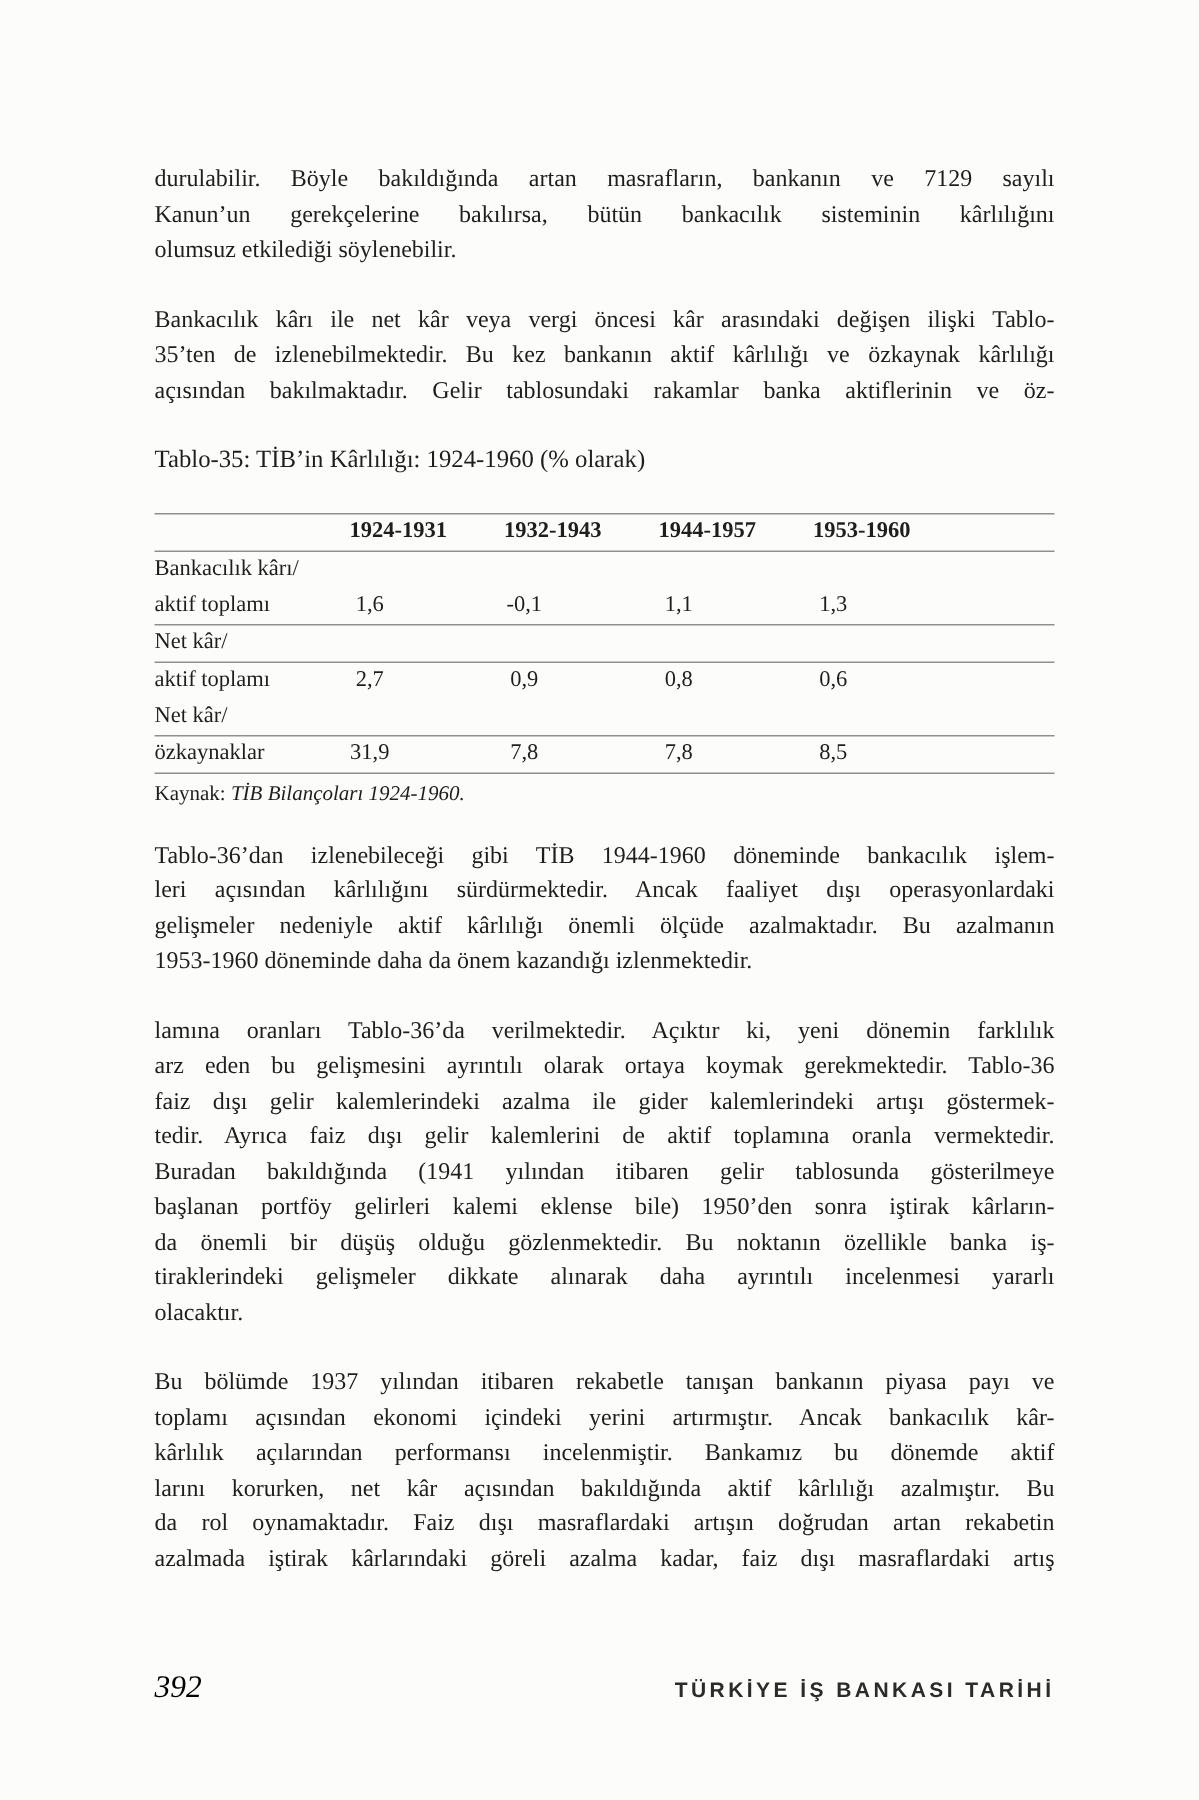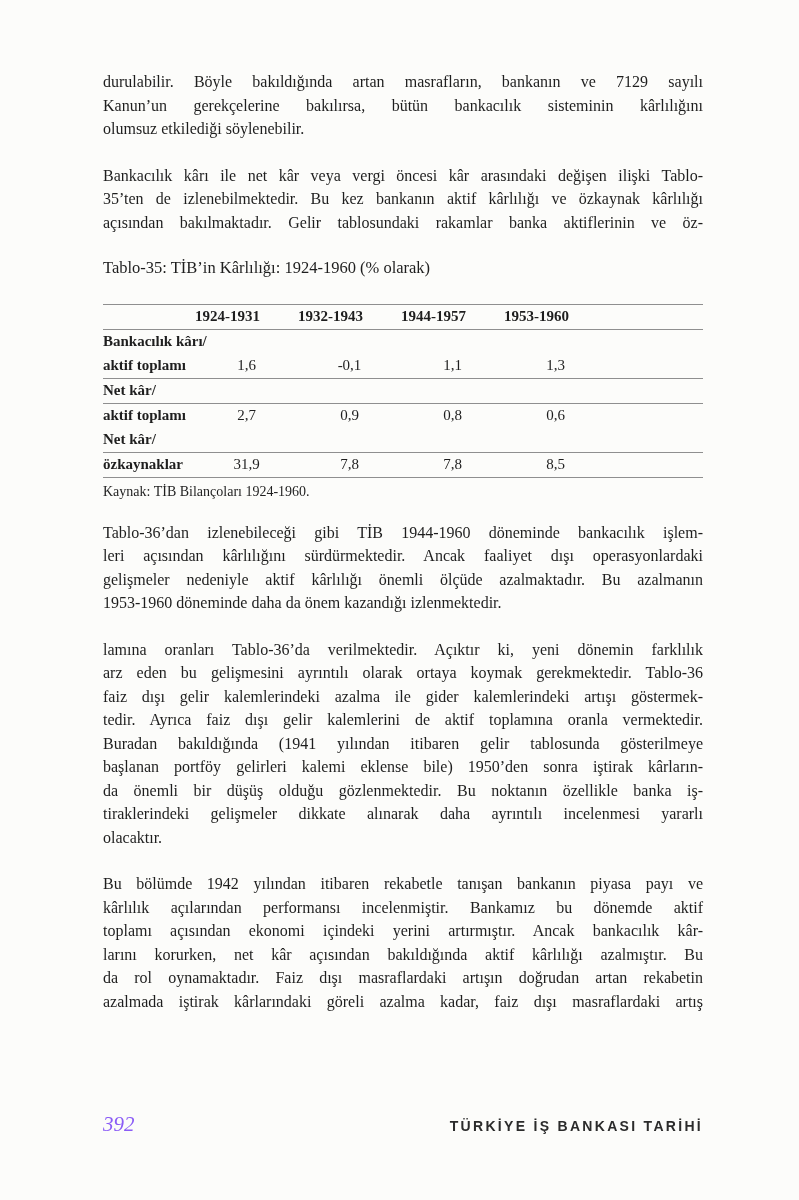--- a/index.html
+++ b/index.html
@@ -7,52 +7,52 @@
     width: 799px; height: 1200px;
     background: #fcfcfa;
     color: #1e1e1e;
     font-family: "Liberation Serif", serif;
     position: relative;
     overflow: hidden;
   }
   .text-block {
     width: 600px;
     margin-left: 103px;
-    padding-top: 70px;
+    padding-top: 108px;
   }
   .para { font-size: 16px; }
   .tl { line-height: 23.5px; }
   .just { text-align: justify; text-align-last: justify; }
   .gap-top { margin-top: 23px; }
 
   .table-title {
     margin-top: 22px;
     font-size: 16.5px;
     line-height: 23.5px;
     white-space: nowrap;
   }
   .bold { font-weight: normal; }
-  .it { }
+  .it { font-style: italic; }
 
   .tib-table {
     margin-top: 24px;
     border-top: 1px solid #8f8f8f;
     font-size: 15px;
   }
   .trow {
     display: grid;
     grid-template-columns: 92px 103px 103px 103px 103px 1fr;
     align-items: center;
     height: 24px;
   }
   .trow.bb { border-bottom: 1px solid #8f8f8f; }
   .tc { overflow: visible; }
-  .tc.lbl { font-weight: bold; white-space: nowrap; }
+  .tc.lbl { font-weight: normal; white-space: nowrap; }
   .tc.num { text-align: center; }
-  .tc.hd  { text-align: left; font-weight: bold; }
+  .tc.hd  { text-align: right; font-weight: bold; }
 
   .source {
     margin-top: 4px;
     font-size: 14px;
     line-height: 20px;
     height: 22px;
   }
 
   .footer {
     position: absolute;
@@ -60,21 +60,21 @@
     width: 600px;
     top: 1112px;
     display: flex;
     justify-content: space-between;
     align-items: baseline;
   }
   .pnum {
     font-family: "Liberation Serif", serif;
     font-style: italic;
     font-size: 21px;
-    color: #8b5cf6;
+    color: #000000;
   }
   .run-title {
     font-family: "Liberation Sans", sans-serif;
     font-weight: bold;
     font-size: 14px;
     letter-spacing: 2.3px;
     color: #2b2b2b;
   }
 </style>
 </head>
@@ -173,23 +173,23 @@
       <div class="tl just">faiz dışı gelir kalemlerindeki azalma ile gider kalemlerindeki artışı göstermek-</div>
       <div class="tl just">tedir. Ayrıca faiz dışı gelir kalemlerini de aktif toplamına oranla vermektedir.</div>
       <div class="tl just">Buradan bakıldığında (1941 yılından itibaren gelir tablosunda gösterilmeye</div>
       <div class="tl just">başlanan portföy gelirleri kalemi eklense bile) 1950’den sonra iştirak kârların-</div>
       <div class="tl just">da önemli bir düşüş olduğu gözlenmektedir. Bu noktanın özellikle banka iş-</div>
       <div class="tl just">tiraklerindeki gelişmeler dikkate alınarak daha ayrıntılı incelenmesi yararlı</div>
       <div class="tl">olacaktır.</div>
     </div>
 
   <div class="para gap-top">
-      <div class="tl just">Bu bölümde 1942 yılından itibaren rekabetle tanışan bankanın piyasa payı ve</div>
+      <div class="tl just">Bu bölümde 1937 yılından itibaren rekabetle tanışan bankanın piyasa payı ve</div>
+      <div class="tl just">toplamı açısından ekonomi içindeki yerini artırmıştır. Ancak bankacılık kâr-</div>
       <div class="tl just">kârlılık açılarından performansı incelenmiştir. Bankamız bu dönemde aktif</div>
-      <div class="tl just">toplamı açısından ekonomi içindeki yerini artırmıştır. Ancak bankacılık kâr-</div>
       <div class="tl just">larını korurken, net kâr açısından bakıldığında aktif kârlılığı azalmıştır. Bu</div>
       <div class="tl just">da rol oynamaktadır. Faiz dışı masraflardaki artışın doğrudan artan rekabetin</div>
       <div class="tl just">azalmada iştirak kârlarındaki göreli azalma kadar, faiz dışı masraflardaki artış</div>
     </div>
 
 </div>
 
 <div class="footer">
   <div class="pnum">392</div>
   <div class="run-title">TÜRKİYE İŞ BANKASI TARİHİ</div>

